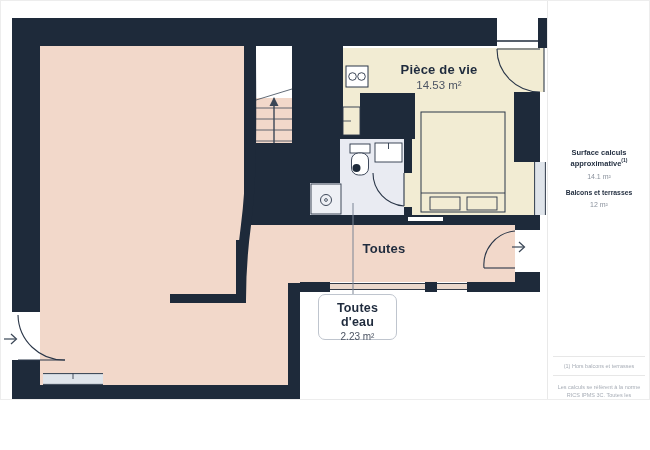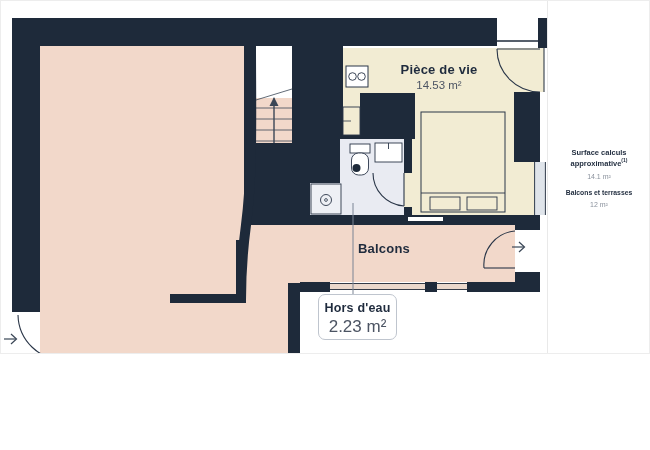--- a/index.html
+++ b/index.html
@@ -1,27 +1,27 @@
 <!DOCTYPE html>
 <html><head>
 <meta charset="utf-8">
 <style>
   html,body{margin:0;padding:0;background:#fff;}
-  .canvas{position:relative;width:650px;height:354px;background:#ffffff;overflow:hidden;
+  .canvas{position:relative;width:650px;height:400px;background:#ffffff;overflow:hidden;
           font-family:"Liberation Sans", sans-serif;}
   .frame{position:absolute;inset:0;border:1px solid #ededed;pointer-events:none;}
   svg{position:absolute;left:0;top:0;}
   .label{position:absolute;text-align:center;color:#1f2b3d;}
   .room-name{font-weight:bold;font-size:13px;letter-spacing:.2px;}
   .room-area{font-size:11.5px;color:#4c5463;margin-top:2px;}
   .callout{position:absolute;left:318px;top:294px;width:79px;height:46px;background:#fff;
            border:1px solid #bfc5ce;border-radius:7px;box-sizing:border-box;padding-top:6px;
            text-align:center;color:#1f2b3d;}
   .callout .room-name{font-size:12.5px;}
-  .callout .room-area{font-size:17px;}
+  .callout .room-area{font-size:10px;}
   .sidebar{position:absolute;left:547px;top:0;width:103px;height:450px;border-left:1px solid #e9e9e9;
            box-sizing:border-box;}
   .sb-top{position:absolute;top:148px;left:0;width:100%;text-align:center;}
   .sb-label{font-size:7.5px;font-weight:bold;color:#1f2b3d;}
   .sb-label sup{font-size:5px;}
   .sb-value{font-size:7px;color:#8a919c;margin-top:5px;}
   .sb-label2{font-size:6.8px;font-weight:bold;color:#1f2b3d;margin-top:9px;}
   .sb-bottom{position:absolute;top:356px;left:0;width:100%;text-align:center;}
   .divider{border-top:1px solid #e7e7e7;margin:0 5px;}
   .footnote{font-size:5.5px;color:#a7adb6;padding:6px 4px;}
@@ -178,24 +178,24 @@
     </g>
 
     <line x1="353" y1="203" x2="353" y2="296" stroke="#7a8494" stroke-width="1"></line>
   </svg>
 
   <div class="label" style="left:376px;top:62px;width:126px;">
     <div class="room-name">Pièce de vie</div>
     <div class="room-area">14.53 m²</div>
   </div>
   <div class="label" style="left:339px;top:241px;width:90px;">
-    <div class="room-name">Balcons</div>
+    <div class="room-name">Toutes</div>
   </div>
   <div class="callout">
-    <div class="room-name">Hors d'eau</div>
+    <div class="room-name">Toutes d'eau</div>
     <div class="room-area">2.23 m²</div>
   </div>
 
   <div class="sidebar">
     <div class="sb-top">
       <div class="sb-label"><span>Surface calculs approximative</span><sup>(1)</sup></div>
       <div class="sb-value">14.1 m²</div>
       <div class="sb-label2">Balcons et terrasses</div>
       <div class="sb-value">12 m²</div>
     </div>

